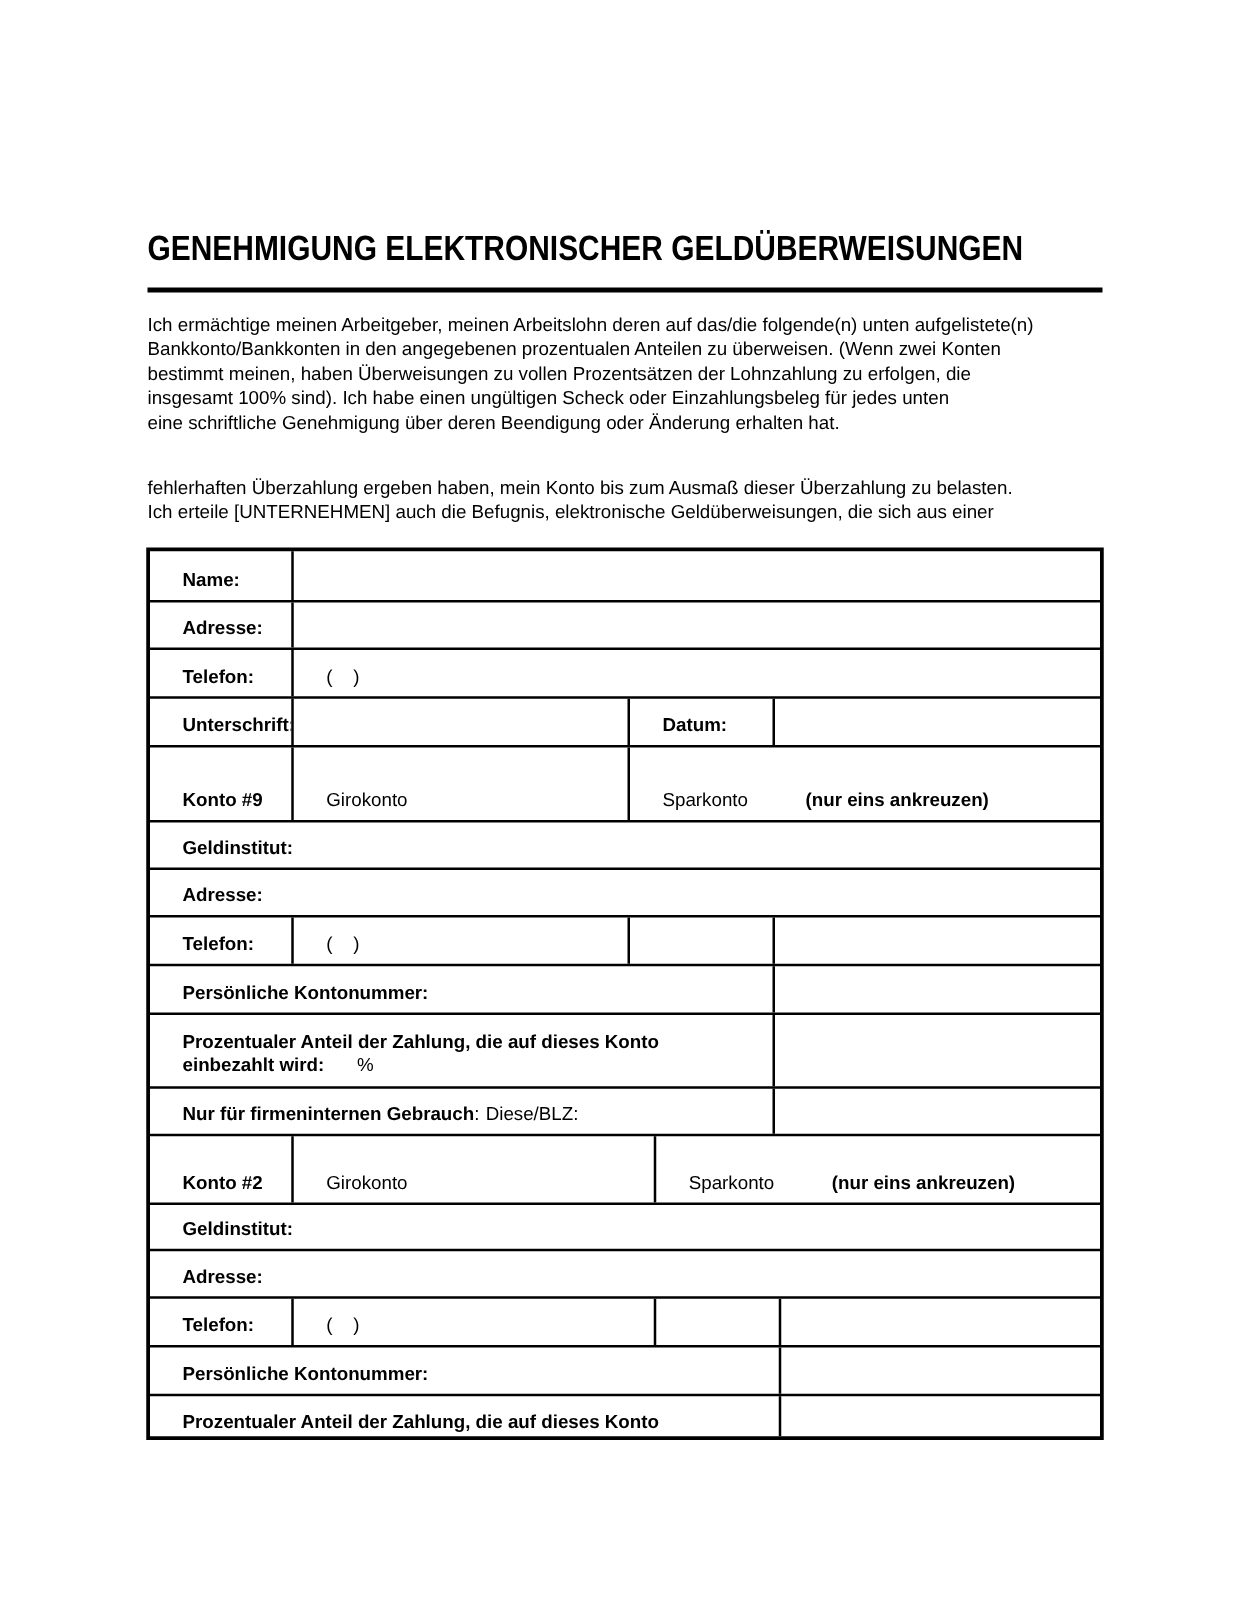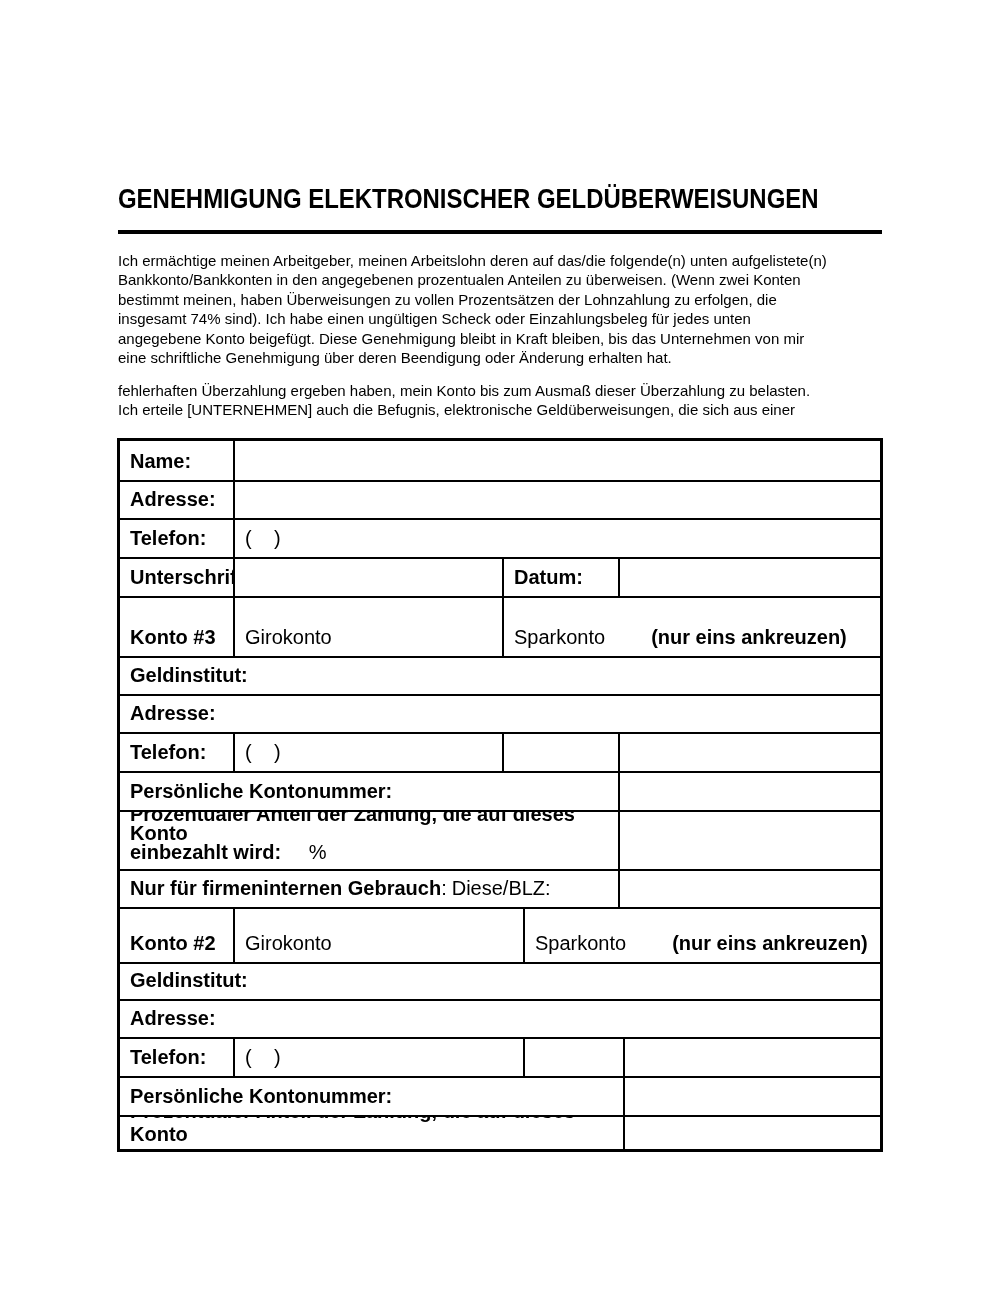--- a/index.html
+++ b/index.html
@@ -20,21 +20,21 @@
 
   .tbl {
     position:absolute; left:117px; top:397px; width:766px;
     border:3px solid #000; box-sizing:border-box;
     display:flex; flex-direction:column; background:#fff;
   }
   .row { display:flex; border-bottom:2px solid #000; box-sizing:border-box; }
   .row:last-child { border-bottom:none; }
   .cell {
     box-sizing:border-box; display:flex; align-items:flex-end;
-    padding:0 0 7px 10px; font-size:20px; overflow:hidden;
+    padding:0 0 7px 26px; font-size:15px; overflow:hidden;
   }
   .br { border-right:2px solid #000; }
   .fill { flex:1; }
   .bold { font-weight:700; }
   .stack { display:block; line-height:19px; }
   .pre { white-space:pre; }
   .gap-lg { margin-left:46px; }
   .gap-md { margin-left:22px; }
   .gap-sm { margin-left:5px; }
 </style>
@@ -43,22 +43,21 @@
 
 <div class="page">
 
   <div class="doc-title">GENEHMIGUNG ELEKTRONISCHER GELDÜBERWEISUNGEN</div>
   <div class="title-rule"></div>
 
   <div class="para para-1">
     <div>Ich ermächtige meinen Arbeitgeber, meinen Arbeitslohn deren auf das/die folgende(n) unten aufgelistete(n)</div>
     <div>Bankkonto/Bankkonten in den angegebenen prozentualen Anteilen zu überweisen. (Wenn zwei Konten</div>
     <div>bestimmt meinen, haben Überweisungen zu vollen Prozentsätzen der Lohnzahlung zu erfolgen, die</div>
-    <div>insgesamt 74% sind). Ich habe einen ungültigen Scheck oder Einzahlungsbeleg für jedes unten</div>
-    <div>angegebene Konto beigefügt. Diese Genehmigung bleibt in Kraft bleiben, bis das Unternehmen von mir</div>
+    <div>insgesamt 100% sind). Ich habe einen ungültigen Scheck oder Einzahlungsbeleg für jedes unten</div>
     <div>eine schriftliche Genehmigung über deren Beendigung oder Änderung erhalten hat.</div>
   </div>
 
   <div class="para para-2">
     <div>fehlerhaften Überzahlung ergeben haben, mein Konto bis zum Ausmaß dieser Überzahlung zu belasten.</div>
     <div>Ich erteile [UNTERNEHMEN] auch die Befugnis, elektronische Geldüberweisungen, die sich aus einer</div>
   </div>
 
   <div class="tbl">
 
@@ -92,21 +91,21 @@
       <div class="cell br" style="width:269px"></div>
       <div class="cell br" style="width:116px">
         <span class="bold">Datum:</span>
       </div>
       <div class="cell fill"></div>
     </div>
 
 
     <div class="row" style="height:60px">
       <div class="cell br" style="width:115px">
-        <span class="bold">Konto #3</span>
+        <span class="bold">Konto #9</span>
       </div>
       <div class="cell br" style="width:269px">
         <span>Girokonto</span>
       </div>
       <div class="cell fill">
         <span>Sparkonto</span>
         <span class="bold gap-lg">(nur eins ankreuzen)</span>
       </div>
     </div>
 

